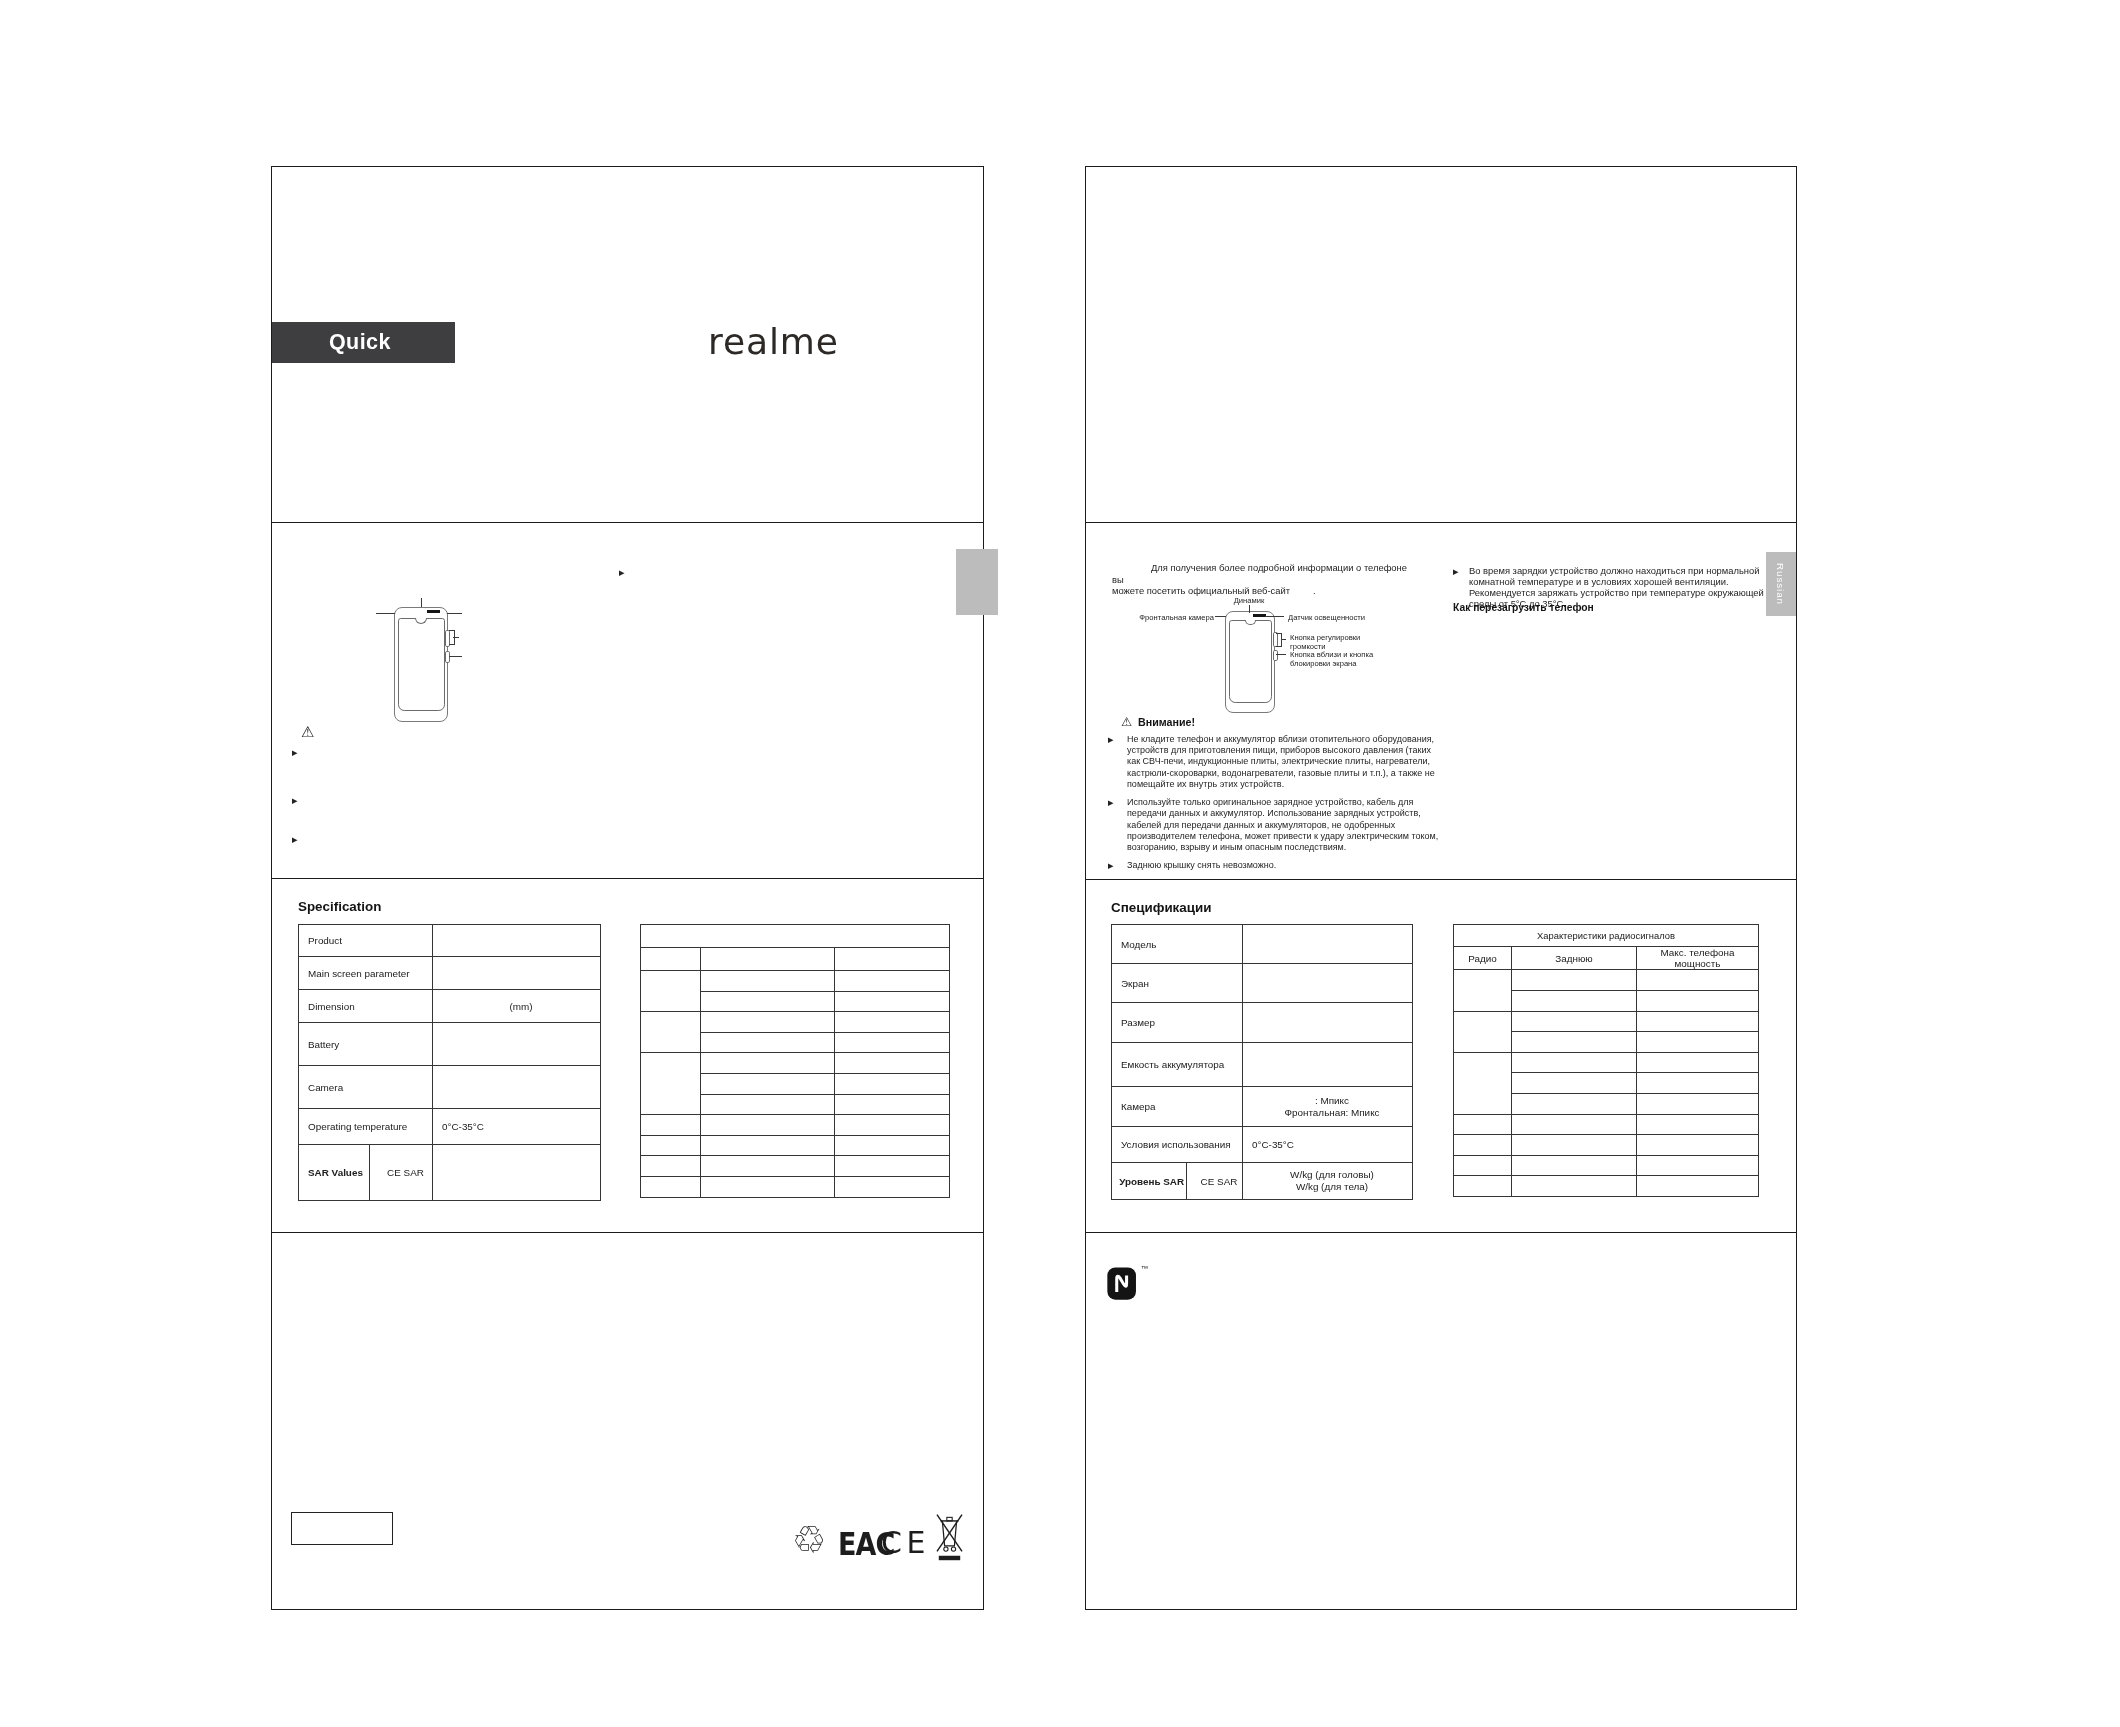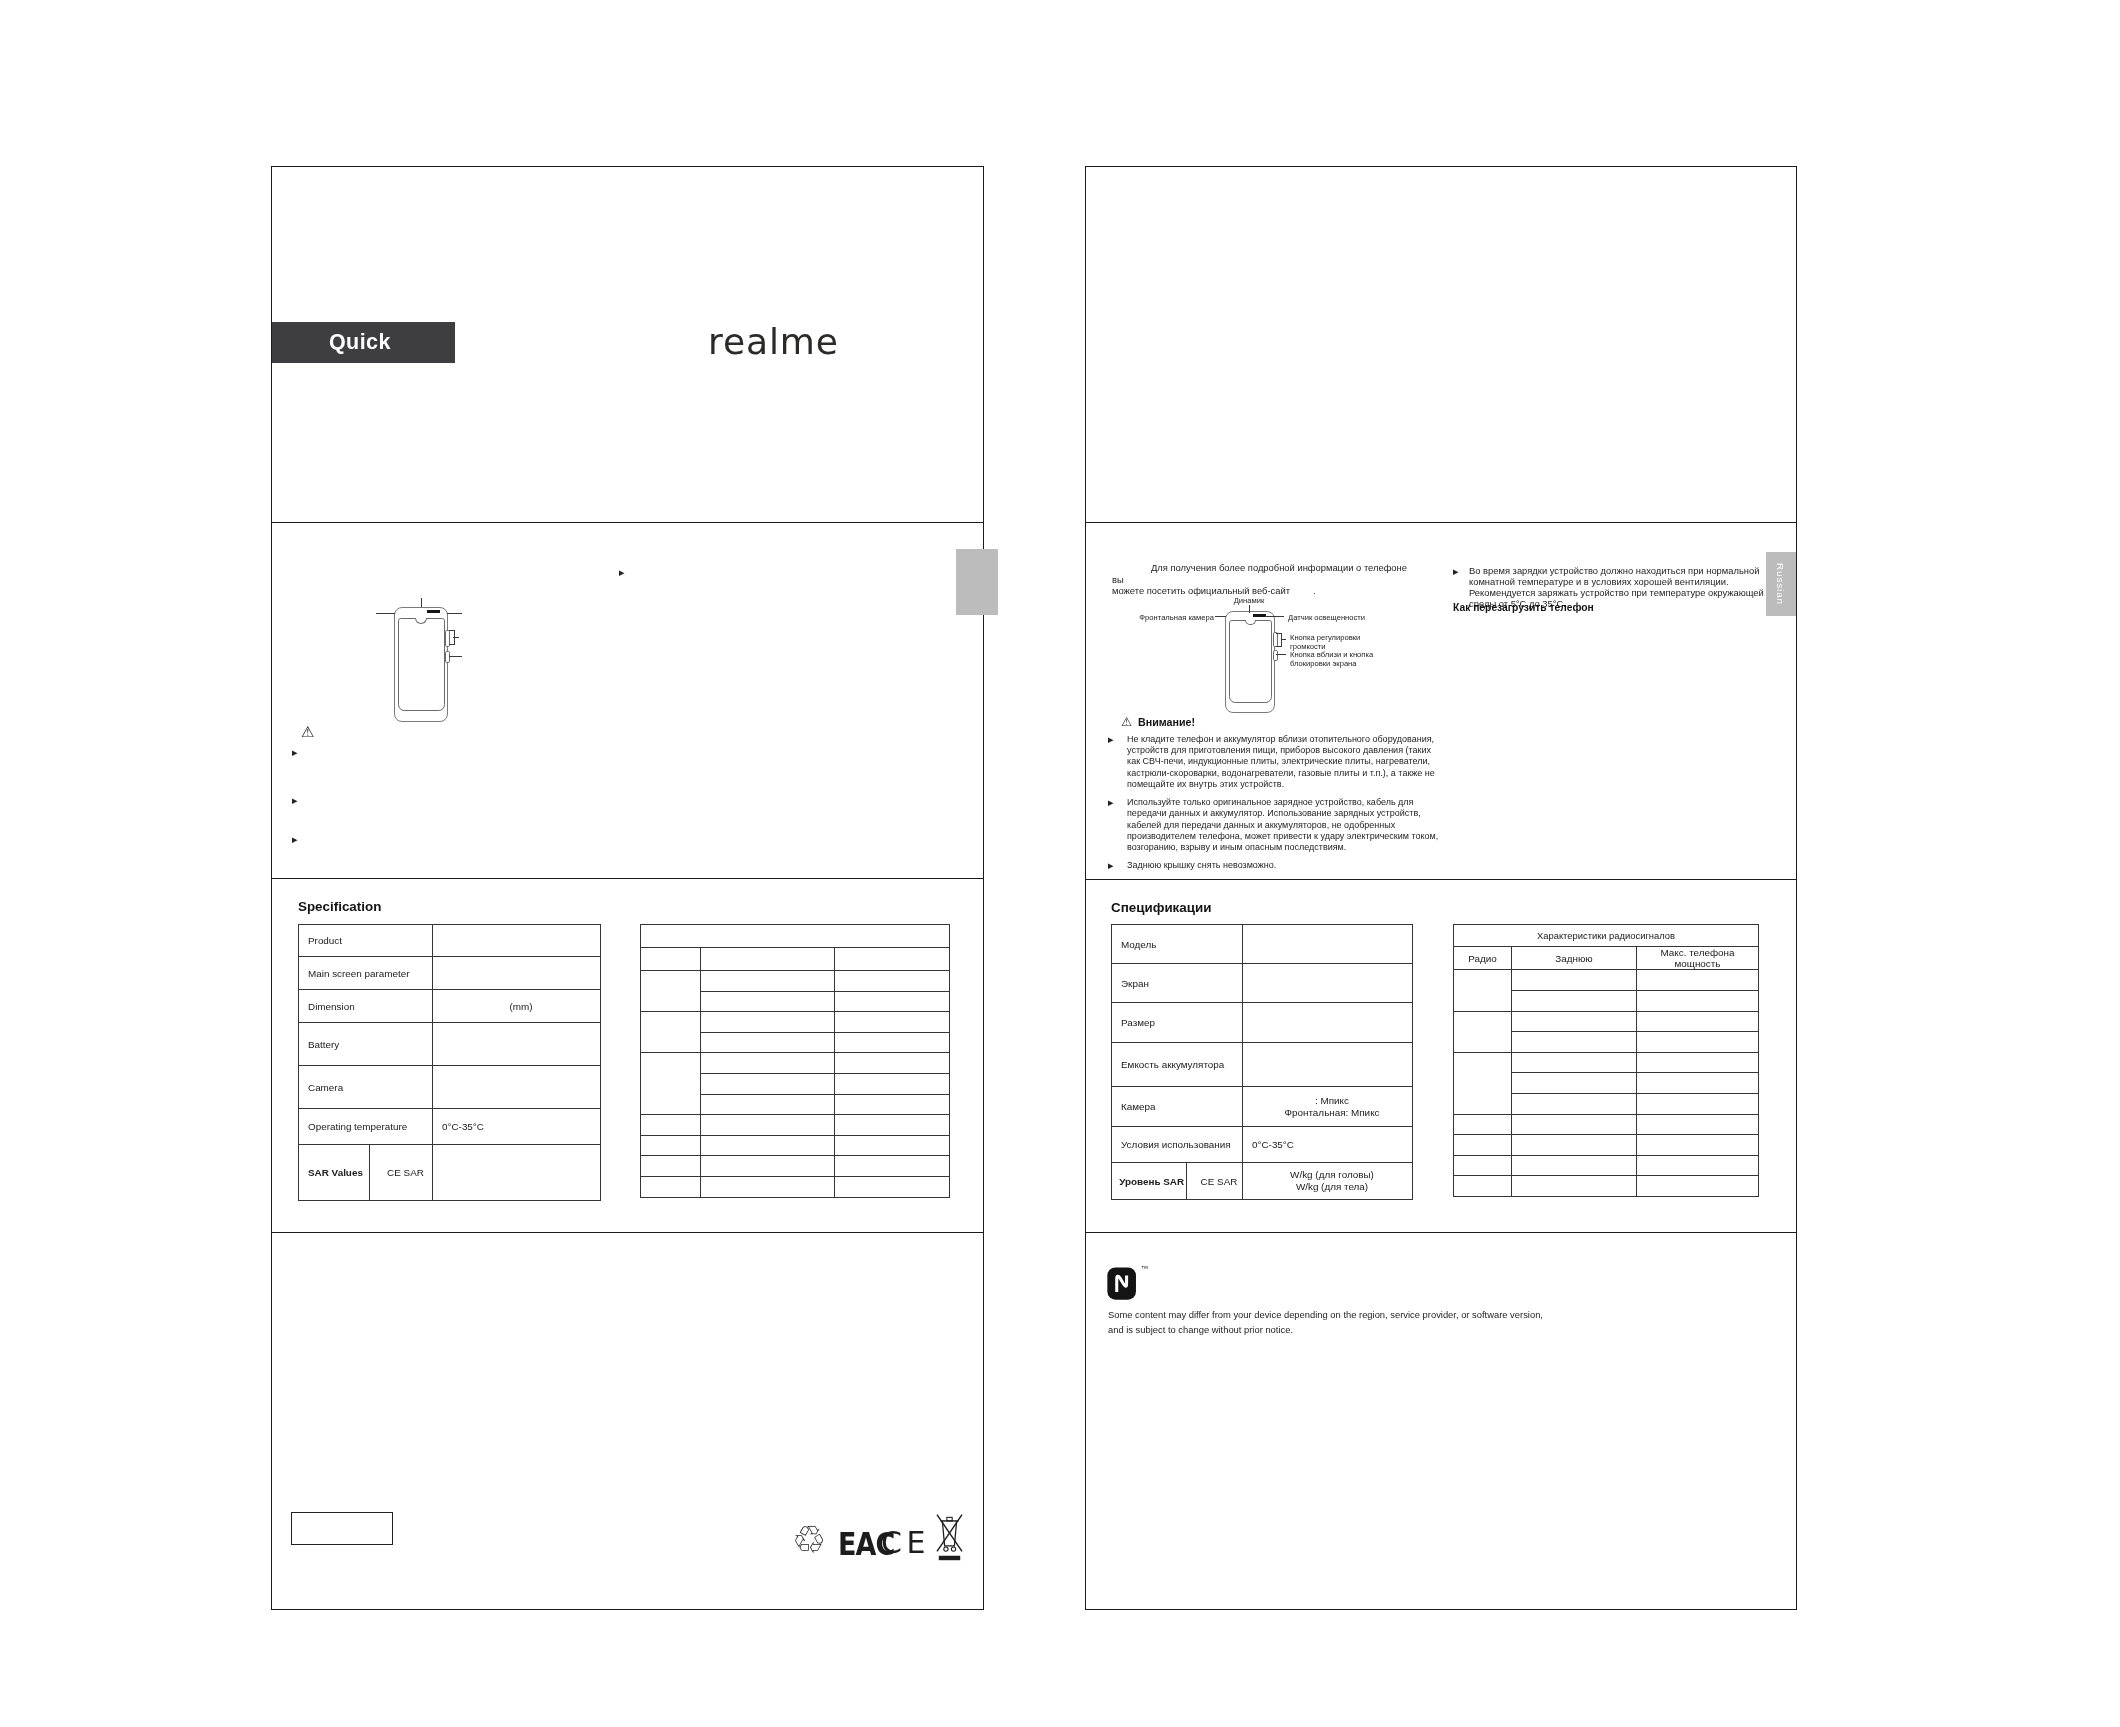--- a/index.html
+++ b/index.html
@@ -372,19 +372,15 @@
           <td></td>
         </tr>
   </tbody>
     </table>
 
   <svg class="abs" style="left:1106px;top:1266px;" width="34" height="36" viewBox="0 0 38 40">
     <rect x="1.5" y="1.5" width="32" height="36" rx="9" fill="#141414"></rect>
     <path d="M12 29 V14 C12 10.2 14 10.8 15.5 13.2 L19.8 20.2 C21.5 23 23 23.6 23 19.8 V10.5" fill="none" stroke="#ffffff" stroke-width="3.4"></path>
   </svg>
   <div class="abs" style="left:1141px;top:1264px;font-size:7.2px;color:#1d1d1d;">™</div>
-  <div class="ftr" style="left:1108px;top:1308px;width:573px;">
-    <span>Some content may differ from your device depending on the region, service provider, or software version,</span><br>
-    <span>and is subject to change without prior notice.</span>
-  </div>
 
 </div>
 
 
 </body></html>

